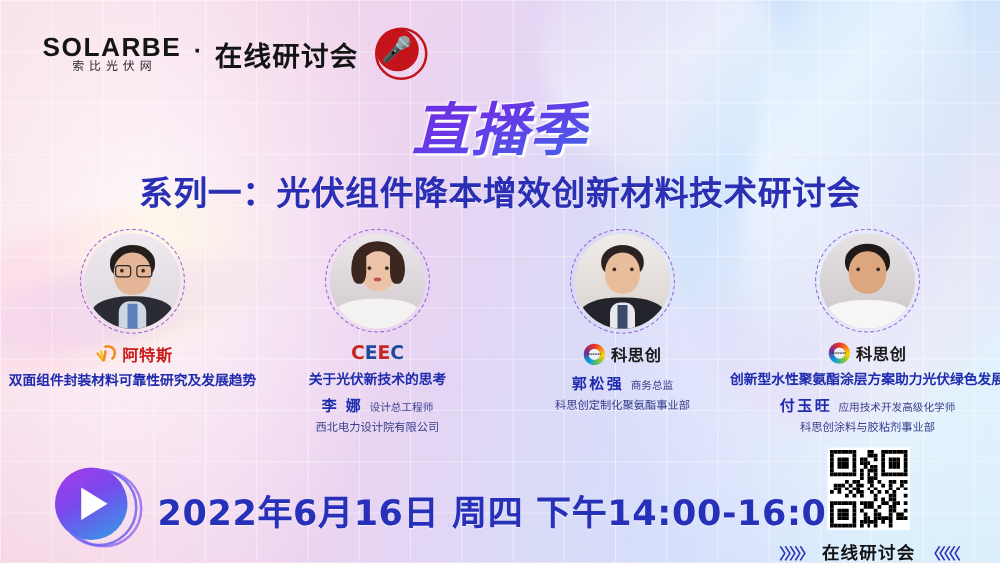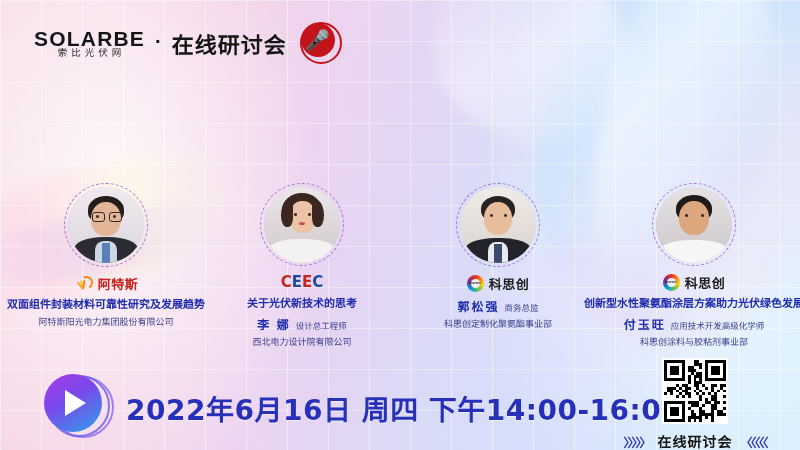--- a/index.html
+++ b/index.html
@@ -56,21 +56,21 @@
   .logo-bar{
     position:absolute;left:34px;top:20px;height:46px;
     display:flex;align-items:center;gap:9px;
   }
   .solarbe{display:flex;flex-direction:column;align-items:center;line-height:1;}
   .solarbe-en{
     font-size:21px;font-weight:bold;letter-spacing:1.2px;color:#151515;
     font-family:"Liberation Sans","DejaVu Sans",sans-serif;
   }
   .solarbe-cn{
-    font-size:9.5px;letter-spacing:4px;color:#2b2b2b;margin-top:0;padding-left:4px;font-family:Liberation Serif, serif;
+    font-size:9.5px;letter-spacing:4px;color:#2b2b2b;margin-top:0;padding-left:4px;
   }
   .dot-sep{font-size:20px;font-weight:bold;color:#161616;margin:0 1px 4px 1px;}
   .webinar-cn{
     font-size:22px;font-weight:bold;color:#141414;letter-spacing:1px;
   }
   .mic-badge{
     position:relative;width:42px;height:42px;margin-left:4px;
   }
   .mic-ring{
     position:absolute;inset:0;border-radius:50%;
@@ -242,21 +242,23 @@
     <div class="webinar-cn">在线研讨会</div>
     <div class="mic-badge">
       <div class="mic-ring"></div>
       <div class="mic-disc">
           <div class="mic-glyph">🎤</div>
         </div>
     </div>
   </div>
 
   <div class="title-row">
+    <div class="title-accent">直播季</div>
   </div>
+  <div class="title-sub">系列一：光伏组件降本增效创新材料技术研讨会</div>
 
   <div class="speakers">
 
     <div class="speaker">
       <div class="portrait-wrap">
         <div class="portrait-dash"></div>
         <div class="portrait">
           <div class="ph-bg" style="background:linear-gradient(180deg,#efe9ef,#dcd6de);"></div>
           <div class="ph-body" style="left:6px;bottom:0;width:64px;height:26px;background:#2b2b33;"></div>
           <div class="ph-shirt" style="left:27px;bottom:0;width:22px;height:22px;background:#cdd6e4;"></div>
@@ -272,21 +274,20 @@
       <div class="logo-line">
         <div class="cs-mark">
           <div class="cs-ray" style="background:#f5a623;transform:rotate(-38deg);"></div>
           <div class="cs-ray" style="background:#f7c631;transform:rotate(-14deg);"></div>
           <div class="cs-ray" style="background:#f08a1e;transform:rotate(10deg);"></div>
           <div class="cs-arc"></div>
         </div>
         <span class="cs-text">阿特斯</span>
       </div>
       <div class="topic">双面组件封装材料可靠性研究及发展趋势</div>
-      <div class="org">阿特斯阳光电力集团股份有限公司</div>
     </div>
 
     <div class="speaker">
       <div class="portrait-wrap">
         <div class="portrait-dash"></div>
         <div class="portrait">
           <div class="ph-bg" style="background:linear-gradient(180deg,#ece7ea,#cfc8cd);"></div>
           <div class="ph-body" style="left:4px;bottom:0;width:68px;height:24px;background:#f4f2f1;"></div>
           <div class="ph-hair" style="left:18px;top:6px;width:40px;height:34px;background:#3b2620;"></div>
           <div class="ph-face" style="left:25px;top:14px;width:27px;height:32px;background:#ecc3a6;"></div>

